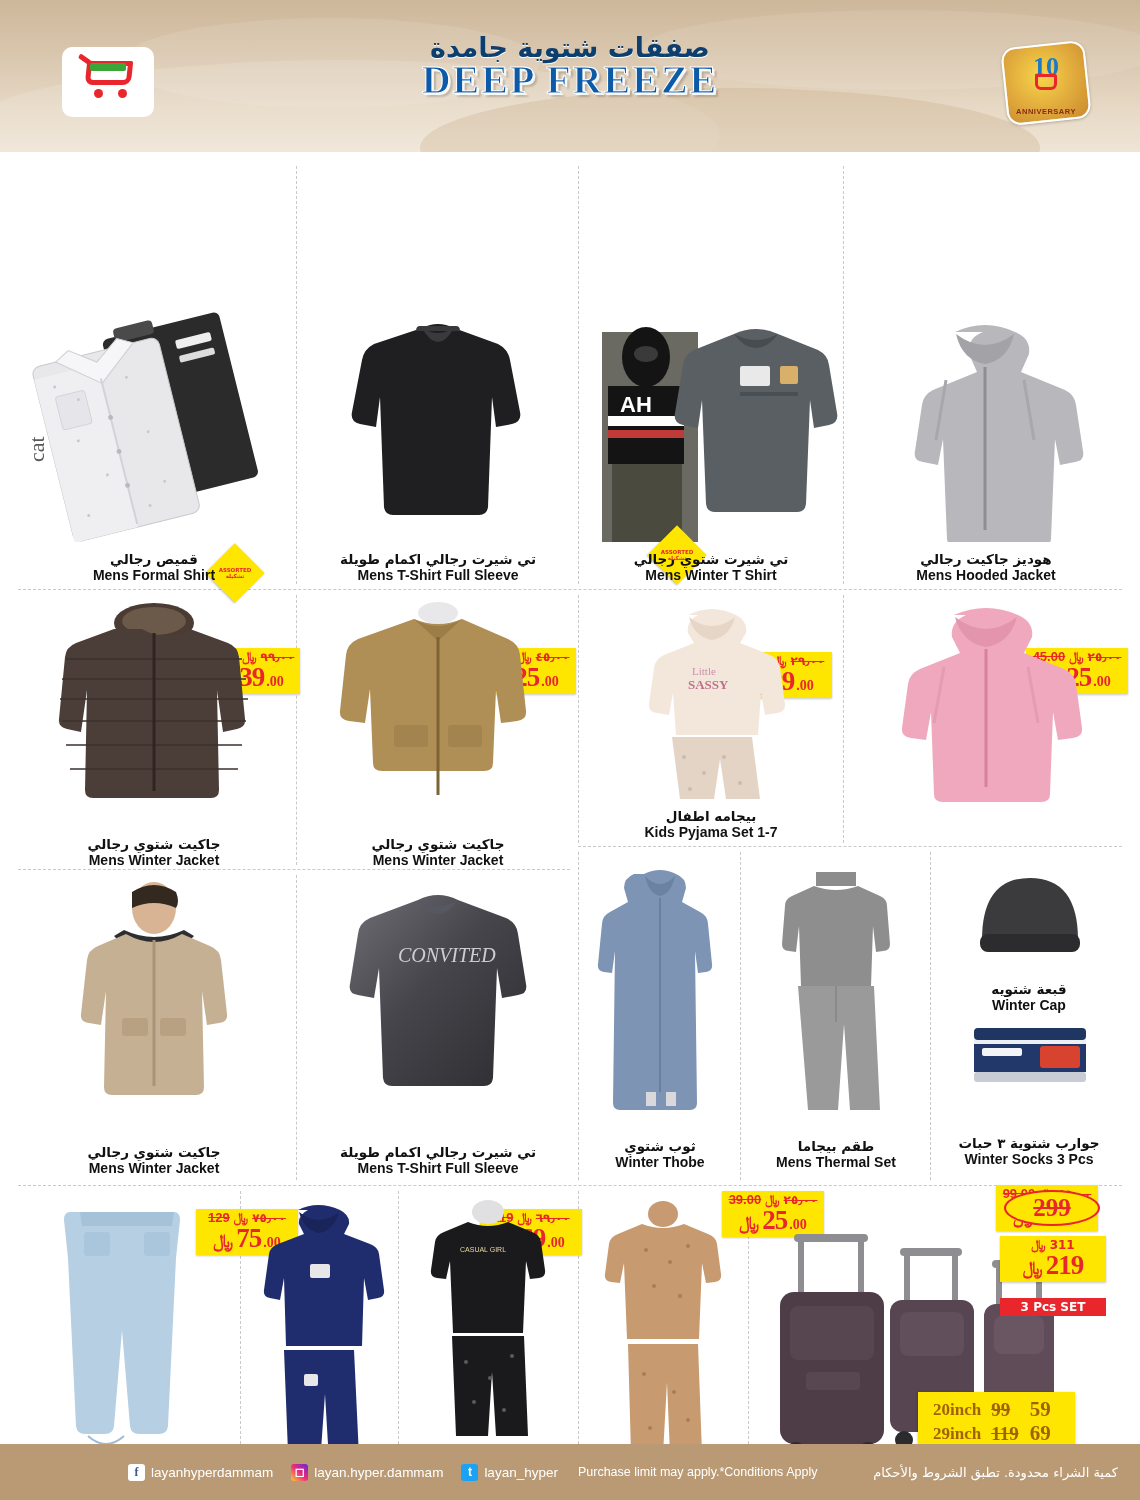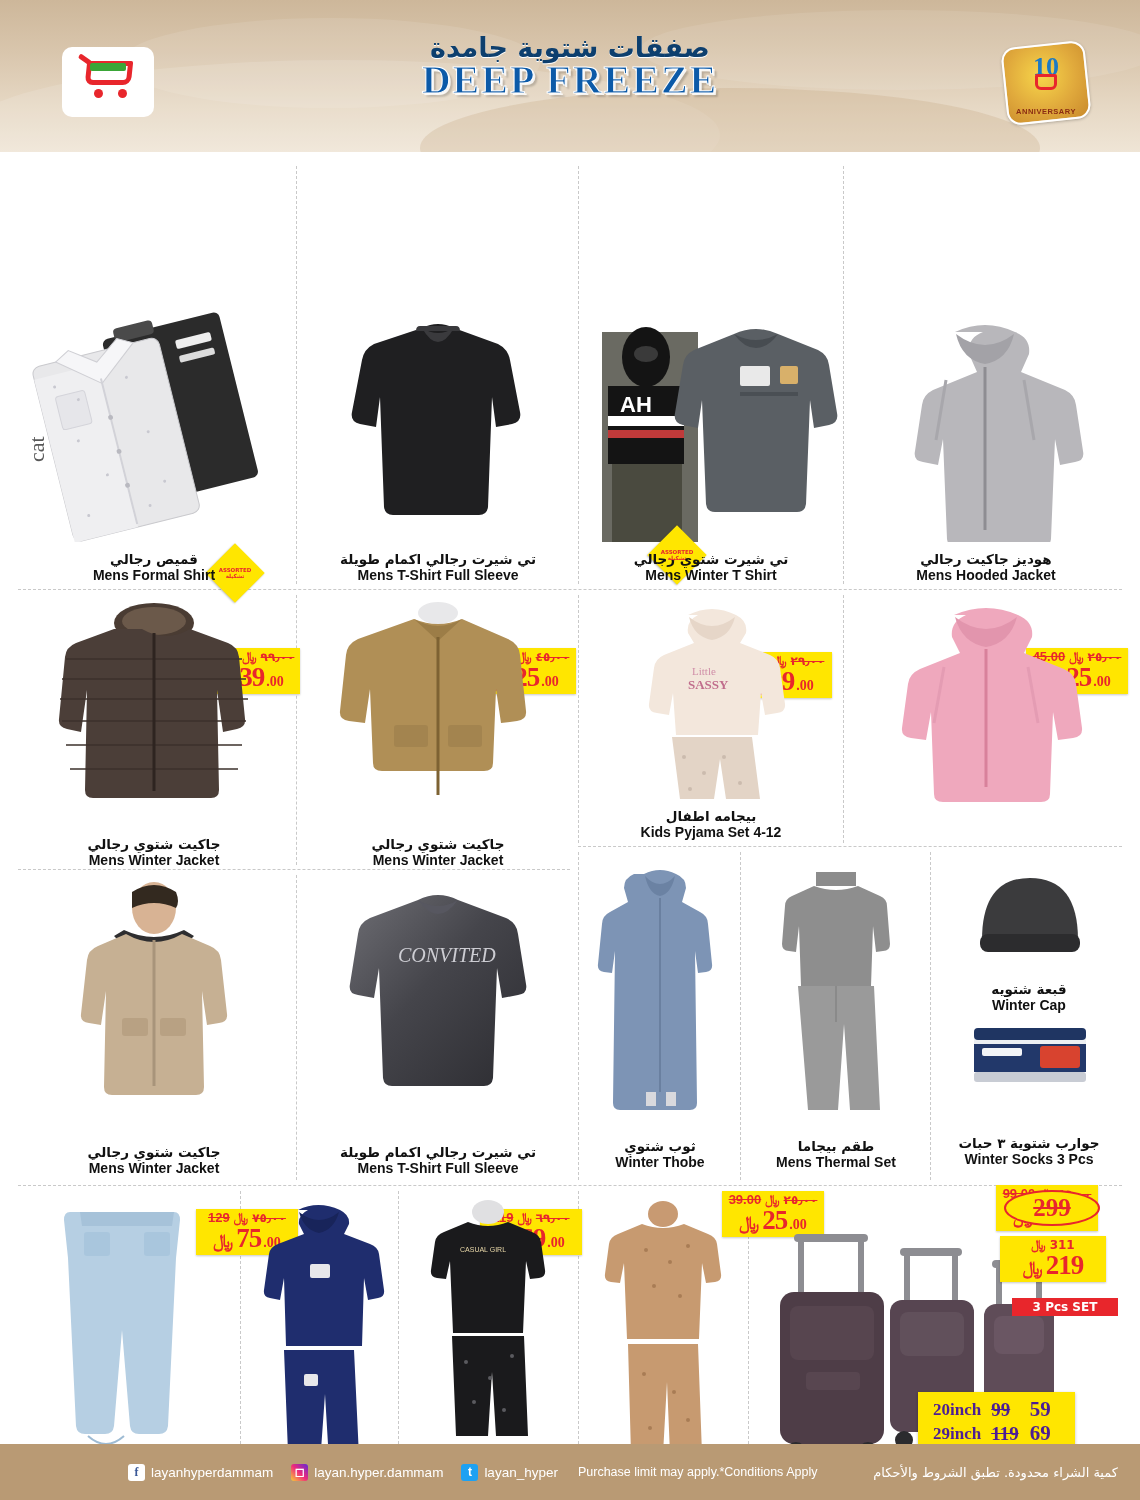--- a/index.html
+++ b/index.html
@@ -168,21 +168,21 @@
     position:absolute; background:#e8262c; color:#fff; font-weight:bold;
     display:flex; align-items:center; justify-content:center;
     font-size:12px; font-family:"DejaVu Sans", sans-serif;
   }
   .size-table {
     position:absolute; background:#ffe600; padding:6px 10px;
     box-shadow:0 1px 3px rgba(0,0,0,0.25);
   }
   .size-table table { border-collapse:collapse; }
   .size-table td {
-    font-family:"Liberation Serif", serif; font-weight:bold; color:#4c1d95;
+    font-family:"Liberation Serif", serif; font-weight:bold; color:#a16207;
     font-size:21px; padding:0px 5px; line-height:1.12;
   }
   .size-table td.sz { font-size:17px; }
   .size-table td.old { text-decoration:line-through; font-size:19px; }
 
   
   .footer {
     position:absolute; left:0; bottom:0; width:1140px; height:56px;
     background:#b99a74; color:#fff;
     display:flex; align-items:center;
@@ -480,21 +480,21 @@
           <span class="ar-old">٢٥٫٠٠</span>
         </div>
       <div class="new">
           <span class="r">﷼</span>
           <span class="big">25</span>
           <span class="dec">.00</span>
         </div>
     </div>
     <div class="label" style="top:212px;">
       <div class="ar">بيجامه اطفال</div>
-      <div class="en">Kids Pyjama Set 4-12</div>
+      <div class="en">Kids Pyjama Set 1-7</div>
     </div>
   </div>
 
   <div class="cell" style="left:850px; top:445px; width:272px; height:248px;">
     <svg width="272" height="210" viewBox="0 0 272 210">
       <path d="M104 18 q32 -14 64 0 q16 7 14 22 l-8 16 l40 16 q11 5 12 15 l6 44 q1 9 -9 10 l-15 2 l-5 -28 l-3 82 q0 8 -9 8 h-98 q-9 0 -9 -8 l-3 -82 l-5 28 l-15 -2 q-10 -1 -9 -10 l6 -44 q1 -10 12 -15 l40 -16 l-8 -16 q-2 -15 14 -22z" fill="#efa8bd"></path>
       <path d="M105 20 q31 24 62 0 q-7 26 -31 30 q-24 -4 -31 -30z" fill="#e295ad"></path>
       <line x1="136" y1="52" x2="136" y2="190" stroke="#d8819b" stroke-width="3"></line>
       <path d="M94 70 l-10 56" stroke="#e49cb3" stroke-width="3" fill="none"></path>
       <path d="M178 70 l10 56" stroke="#e49cb3" stroke-width="3" fill="none"></path>
@@ -709,21 +709,21 @@
     <div class="tag" style="left:246px; top:40px; width:106px;">
       <div class="old" style="justify-content:center;">
           <span class="riyal">﷼</span>
           <span class="ar-old" style="text-decoration:none;">311</span>
         </div>
       <div class="new">
           <span class="r">﷼</span>
           <span class="big">219</span>
         </div>
     </div>
-    <div class="red-box" style="left:246px; top:102px; width:106px; height:18px;margin-left:12px;">
+    <div class="red-box" style="left:246px; top:102px; width:106px; height:18px;">
       <span>3 Pcs SET</span>
     </div>
 
     <div class="size-table" style="left:164px; top:196px;">
       <table>
         <tbody>
             <tr>
           <td class="sz"><span>20</span><span>inch</span></td>
           <td class="old">99</td>
           <td>59</td>

